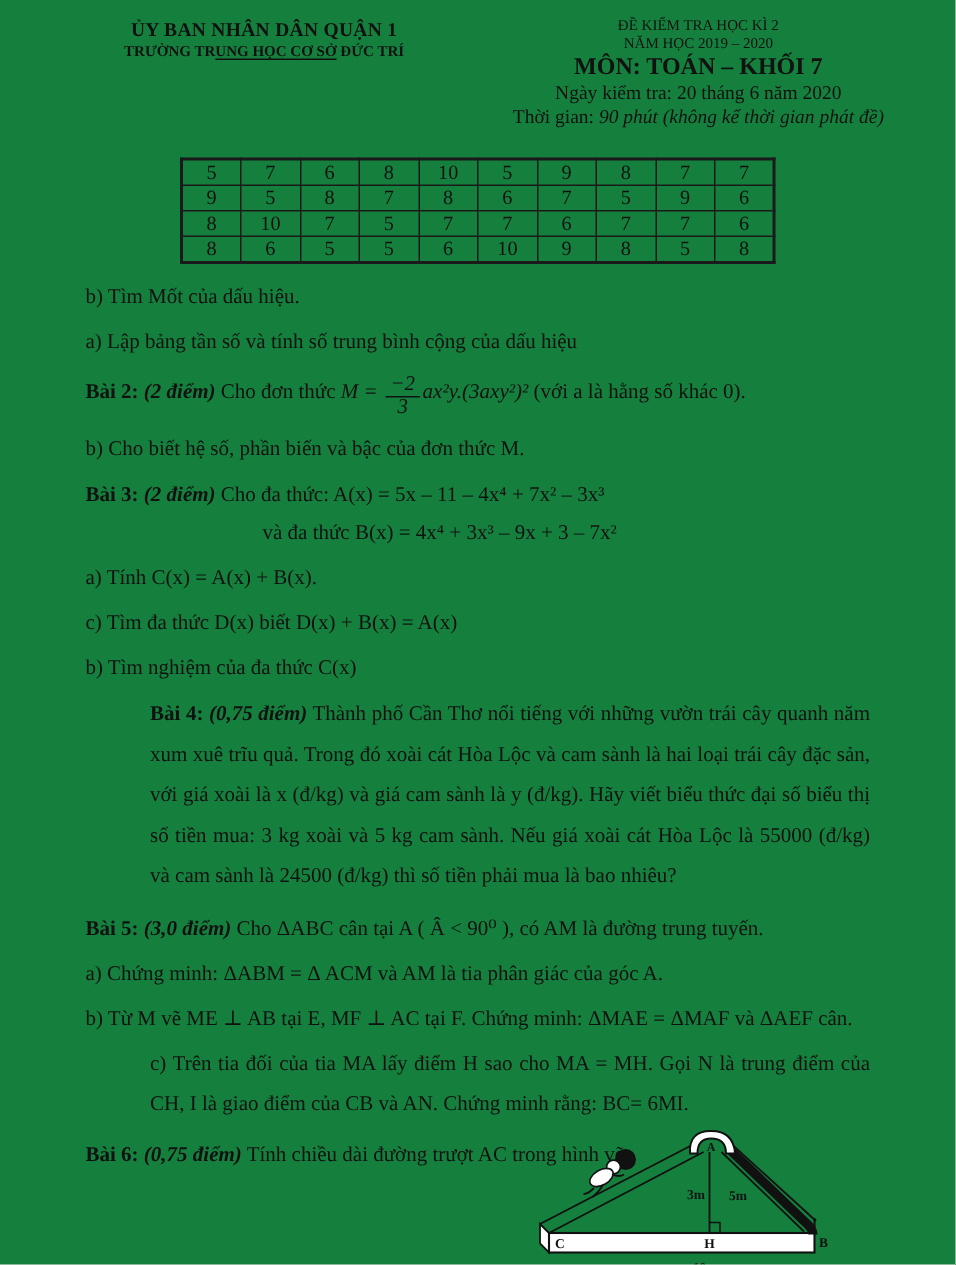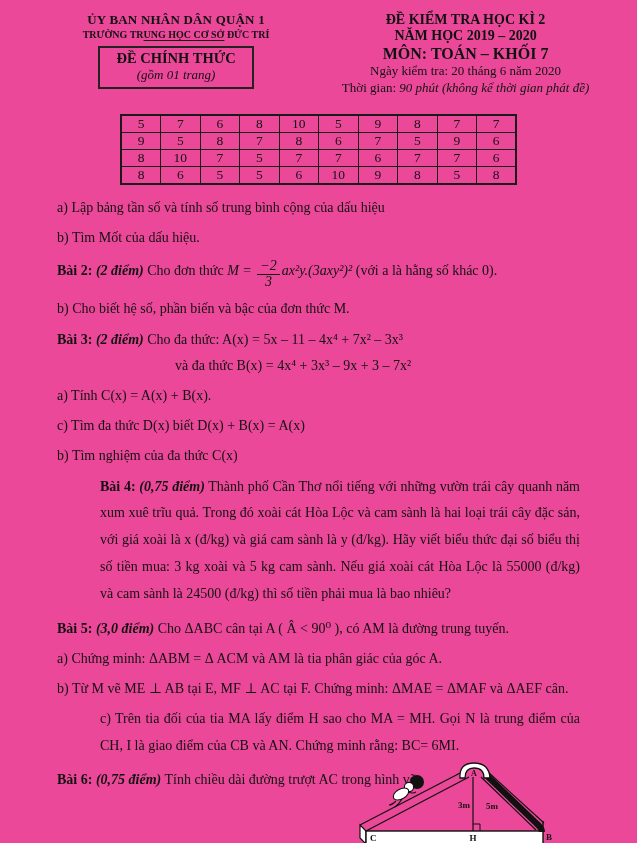--- a/index.html
+++ b/index.html
@@ -1,36 +1,36 @@
 <!DOCTYPE html>
 <html><head>
 <meta charset="utf-8">
 <style>
   * { margin: 0; padding: 0; box-sizing: border-box; }
   html, body { background: #e8e8e8; }
   .page {
-    width: 637px; height: 843px; margin: 0 auto; background: #ec4899;
+    width: 637px; height: 843px; margin: 0 auto; background: #15803d;
     font-family: "Liberation Serif", "DejaVu Serif", serif;
     color: #111; position: relative; overflow: hidden;
     padding-top: 12px;
   }
   
   .header-row { display: flex; padding: 0 18px 0 40px; }
   .header-left { width: 47%; text-align: center; }
   .header-right { width: 53%; text-align: center; }
   .hl-line1 { font-weight: bold; font-size: 13px; letter-spacing: .2px; }
   .hl-line2 { font-weight: bold; font-size: 10px; margin-top: 1px; }
   .hl-underline { text-decoration: underline; text-underline-offset: 2px; }
   .exam-box {
     display: inline-block; border: 2px solid #222; margin-top: 6px;
     padding: 2px 16px 4px 16px; text-align: center;
   }
   .exam-box-title { font-weight: bold; font-size: 14.5px; }
   .exam-box-sub { font-style: italic; font-size: 13px; }
-  .hr-line1, .hr-line2 { font-weight: bold; font-size: 14px; line-height: 1.15; text-align: center; }
+  .hr-line1, .hr-line2 { font-weight: normal; font-size: 10px; line-height: 1.15; text-align: center; }
   .hr-line3 { font-weight: bold; font-size: 16px; line-height: 1.2; }
   .hr-line4 { font-size: 13px; line-height: 1.25; }
   .hr-line5 { font-size: 13px; line-height: 1.25; }
   .bold-italic { font-weight: normal; font-style: italic; text-align: center; }
   .italic { font-style: italic; }
   
   .main { padding: 10px 57px 0 57px; font-size: 14px; }
   .task-head { margin-top: 11px; line-height: 1.45; }
   .task-label { font-weight: bold; }
   .task-points { font-weight: bold; font-style: italic; }
@@ -55,24 +55,20 @@
 </style>
 </head>
 <body>
 
 <div class="page">
 
   <div class="header-row">
     <div class="header-left">
       <div class="hl-line1">ỦY BAN NHÂN DÂN QUẬN 1</div>
       <div class="hl-line2"><span>TRƯỜNG TR</span><span class="hl-underline">UNG HỌC CƠ SỞ</span><span> ĐỨC TRÍ</span></div>
-      <div class="exam-box">
-        <div class="exam-box-title">ĐỀ CHÍNH THỨC</div>
-        <div class="exam-box-sub">(gồm 01 trang)</div>
-      </div>
     </div>
     <div class="header-right">
       <div class="hr-line1">ĐỀ KIỂM TRA HỌC KÌ 2</div>
       <div class="hr-line2">NĂM HỌC 2019 – 2020</div>
       <div class="hr-line3">MÔN: TOÁN  – KHỐI 7</div>
       <div class="hr-line4">Ngày kiểm tra: 20 tháng 6 năm 2020</div>
       <div class="hr-line5"><span>Thời gian: </span><span class="bold-italic">90 phút </span><span class="italic">(không kể thời gian phát đề)</span></div>
     </div>
   </div>
 
@@ -123,22 +119,22 @@
             <td>5</td>
             <td>6</td>
             <td>10</td>
             <td>9</td>
             <td>8</td>
             <td>5</td>
             <td>8</td>
           </tr>
         </tbody>
     </table>
+    <p class="item">b) Tìm Mốt của dấu hiệu.</p>
     <p class="item">a) Lập bảng tần số và tính số trung bình cộng của dấu hiệu</p>
-    <p class="item">b) Tìm Mốt của dấu hiệu.</p>
 
     <p class="task-head"><span class="task-label">Bài 2:</span><span class="task-points"> (2 điểm)</span><span>  Cho đơn thức  </span><span class="math"><span>M = </span><span class="frac"><span class="num">−2</span><span class="den">3</span></span><span>ax²y.(3axy²)²</span></span><span> (với a là hằng số khác 0).</span></p>
     <p class="item">b) Cho biết hệ số, phần biến và bậc của đơn thức M.</p>
 
     <p class="task-head"><span class="task-label">Bài 3:</span><span class="task-points"> (2 điểm)</span><span>  Cho đa thức: A(x) = 5x – 11 – 4x⁴ + 7x² – 3x³</span></p>
     <p class="indent-line">và đa thức B(x) = 4x⁴ + 3x³ – 9x + 3 – 7x²</p>
     <p class="item">a) Tính C(x) = A(x) + B(x).</p>
     <p class="item">c) Tìm đa thức D(x) biết D(x) + B(x) = A(x)</p>
     <p class="item">b) Tìm nghiệm của đa thức C(x)</p>
 

